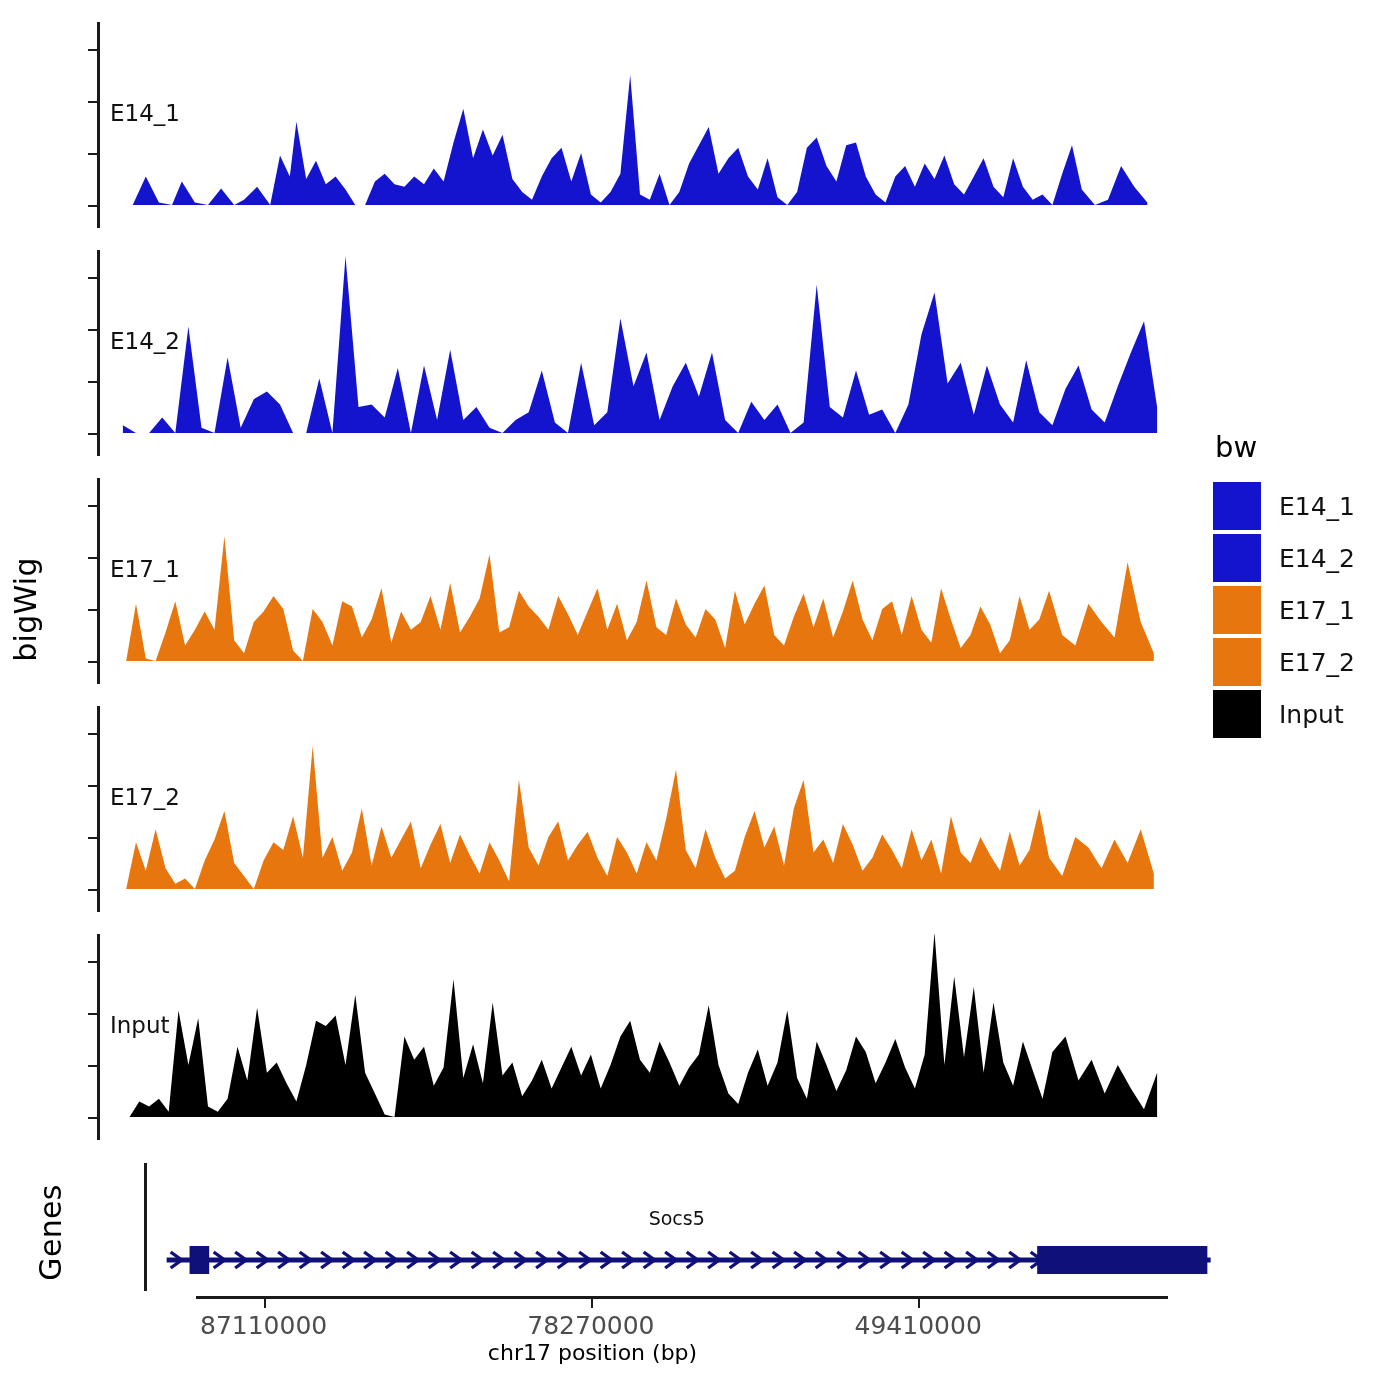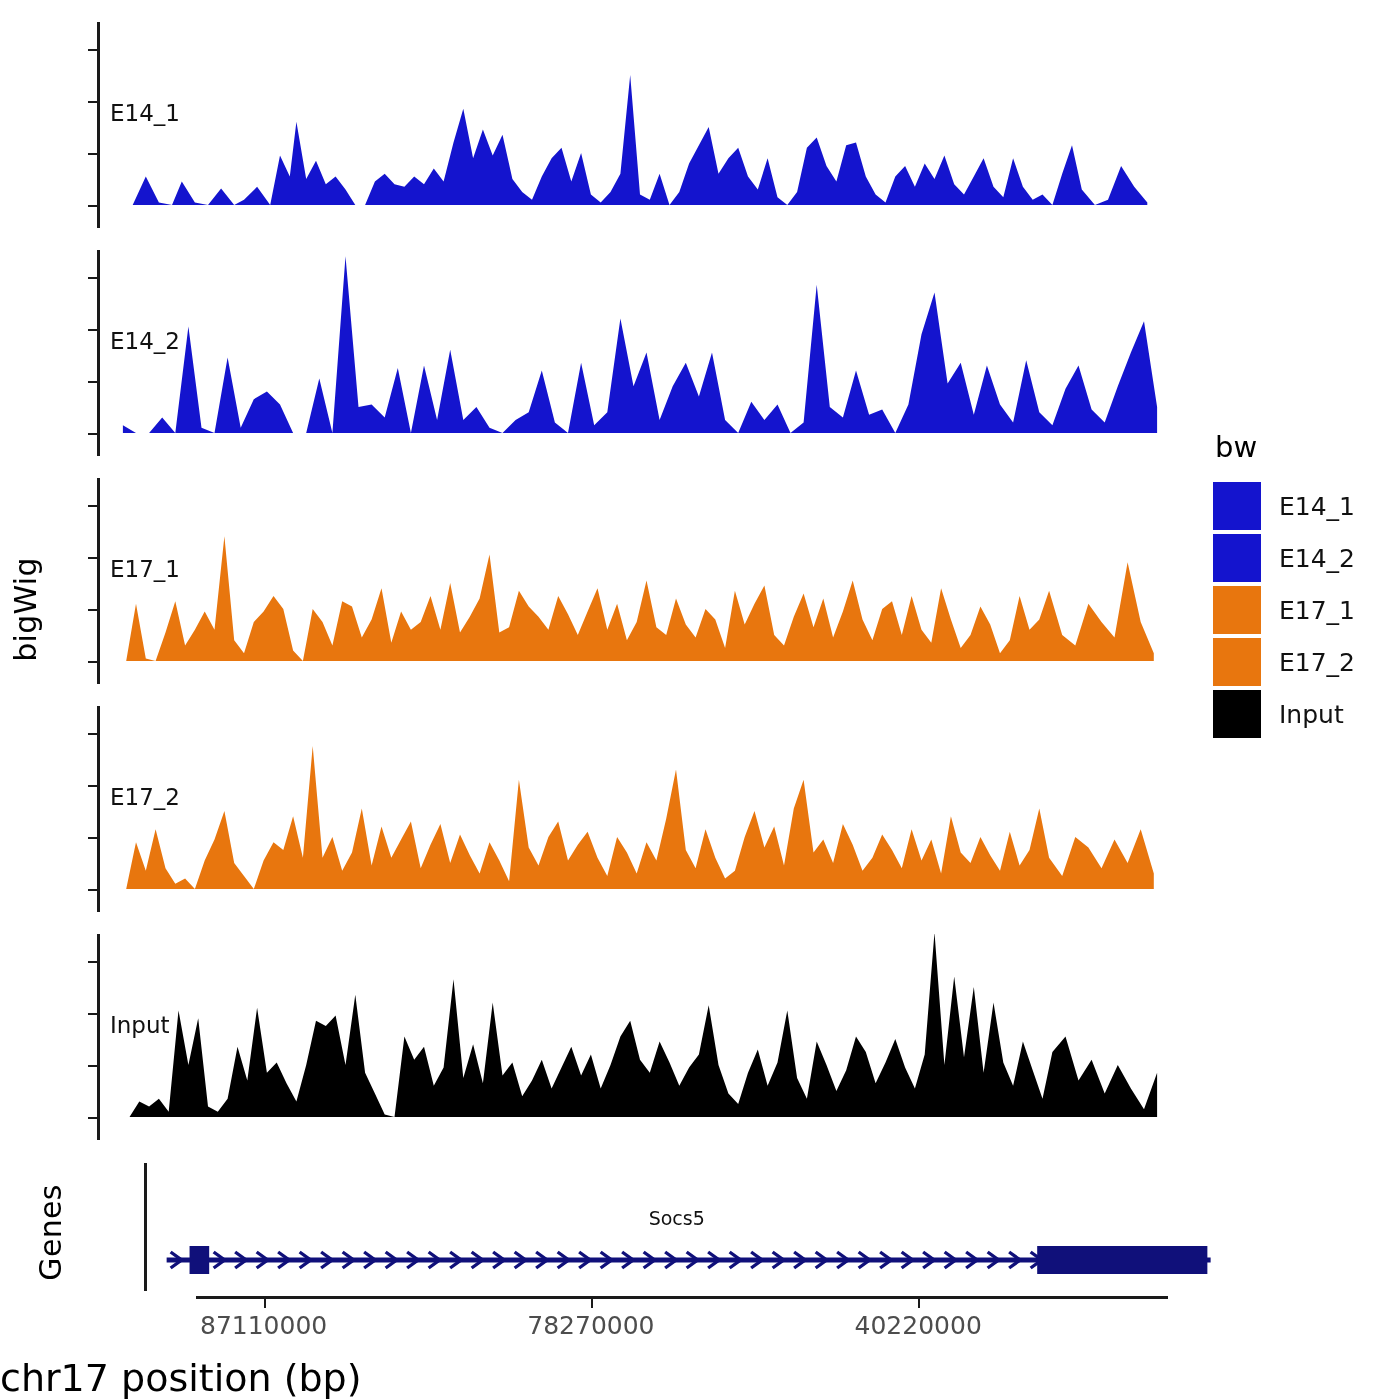--- a/index.html
+++ b/index.html
@@ -136,24 +136,25 @@
     top: 15px;
     width: 180px;
     margin-left: -90px;
     text-align: center;
     color: #4d4d4d;
     font-size: 25px;
   }
   #xaxis-title {
     position: absolute;
     left: 0;
-    top: 60px;
+    top: 44px;
     width: 1185px;
+    text-align: center;
     color: #000;
-    font-size: 38px;
+    font-size: 22px;
   }
   
   #legend {
     position: absolute;
     left: 1213px;
     top: 430px;
     width: 180px;
   }
   #legend-title {
     color: #000;
@@ -312,21 +313,21 @@
   </div>
 
   <div id="xaxis">
     <div id="xaxis-line"></div>
     <div id="xticks">
         <div class="xtick" style="left: 263.636px;"></div>
         <div class="xtick-label" style="left: 263.636px;">87110000</div>
         <div class="xtick" style="left: 590.909px;"></div>
         <div class="xtick-label" style="left: 590.909px;">78270000</div>
         <div class="xtick" style="left: 918.182px;"></div>
-        <div class="xtick-label" style="left: 918.182px;">40220000</div>
+        <div class="xtick-label" style="left: 918.182px;">49410000</div>
       </div>
     <div id="xaxis-title">chr17 position (bp)</div>
   </div>
 
   <div id="legend">
     <div id="legend-title">bw</div>
     <div id="legend-items">
         <div class="legend-row">
           <span class="legend-swatch" style="background: rgb(20, 20, 206);"></span>
           <span class="legend-text">E14_1</span>

